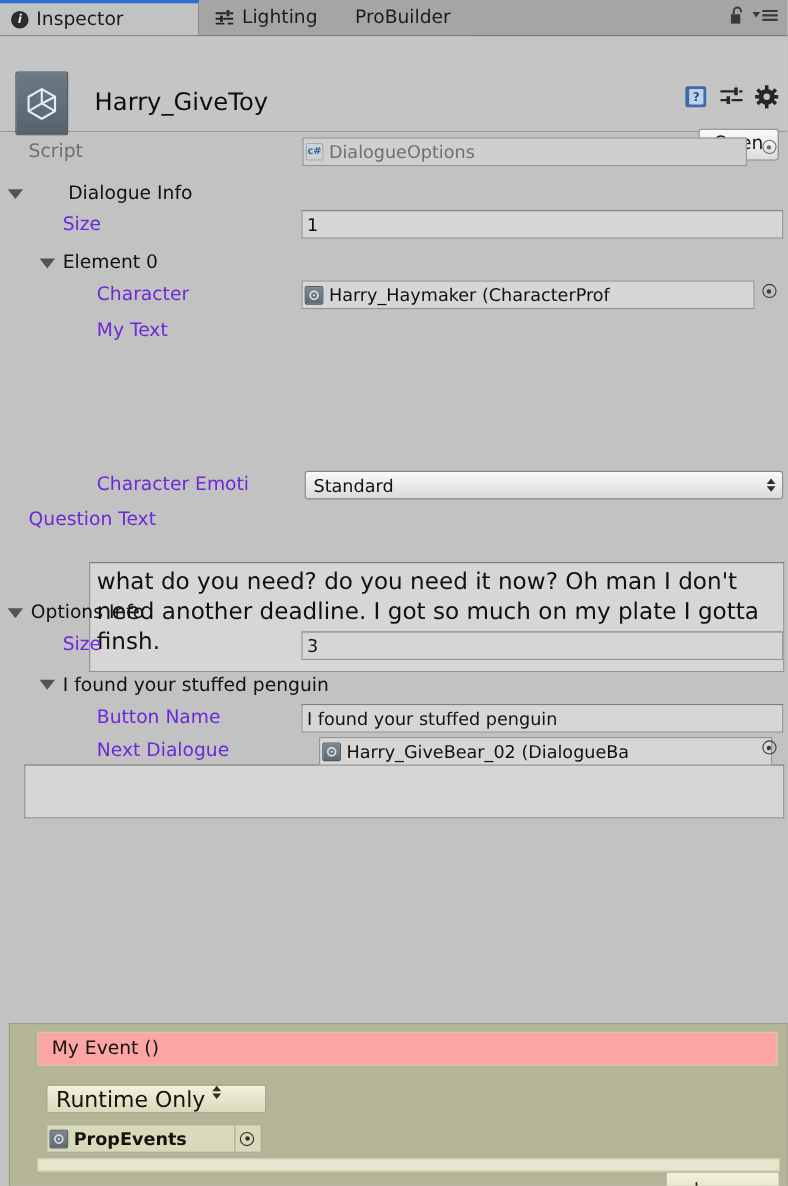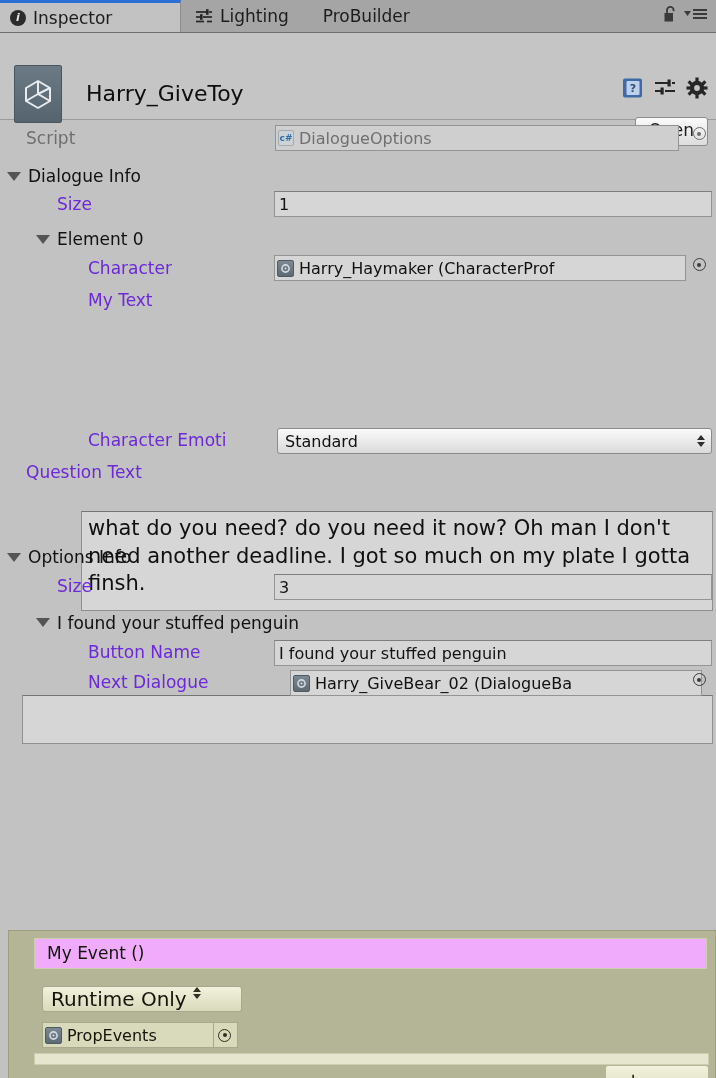--- a/index.html
+++ b/index.html
@@ -204,21 +204,21 @@
   .updown .u { width:0;height:0;border-left:4px solid transparent;border-right:4px solid transparent;border-bottom:5px solid #2e2e2e; }
   .updown .d { width:0;height:0;border-left:4px solid transparent;border-right:4px solid transparent;border-top:5px solid #2e2e2e; }
 
   
   .evt-panel {
     position: absolute;
     background: #b4b496;
     border: 1px solid #9d9d80;
   }
   .evt-header {
-    background: #f0abfc;
+    background: #fca5a5;
     border: 1px solid #cdcdb0;
     font-size: 17px; color: #15150d;
     padding: 4px 10px 5px 12px;
   }
   .evt-dd {
     background: linear-gradient(180deg,#f2f2dd 0%,#d9d9bc 100%);
     border: 1px solid #a8a88c;
     border-radius: 3px;
     height: 26px;
     display: flex; align-items: flex-start;
@@ -226,21 +226,21 @@
     padding: 0 4px 0 8px;
     overflow: hidden; white-space: nowrap;
   }
   .evt-objfield {
     background: #d9d9bc;
     border: 1px solid #a8a88c;
     height: 26px;
     display: flex; align-items: center;
     font-size: 16px; color: #14140c;
     padding: 0 2px;
-    overflow: hidden; white-space: nowrap;
+    overflow: hidden; white-space: nowrap; font-weight: bold;
   }
   .evt-objfield .picker .dot-ring { border-color:#2f2f22; }
   .evt-objfield .picker .dot-ring i { background:#2f2f22; }
   .evt-footer-bar {
     background: #e6e6ce;
     border: 1px solid #cdcdb0;
   }
   .plusminus {
     background: linear-gradient(180deg,#f2f2dd 0%,#dcdcc0 100%);
     border: 1px solid #b5b599;
@@ -374,21 +374,21 @@
       </div>
       <div class="picker" style="position:absolute; left:688px; top:5px;">
         <span class="dot-ring" style="border-color:#6d6d6d;">
             <i style="background:#6d6d6d;"></i>
           </span>
       </div>
     </div>
 
 
     <div class="row" style="height:28px; margin-top:8px;">
-      <span class="foldout" style="margin-left:7px;">
+      <span class="foldout" style="margin-left:7px;gap:34px;">
         <span class="tri down"></span>
         <span>Dialogue Info</span>
       </span>
     </div>
 
     <div class="row" style="height:28px;">
       <div class="lbl" style="position:absolute; left:57px; top:4px;">Size</div>
       <div class="field" style="position:absolute; left:274px; top:1px; width:438px;">1</div>
     </div>
 

